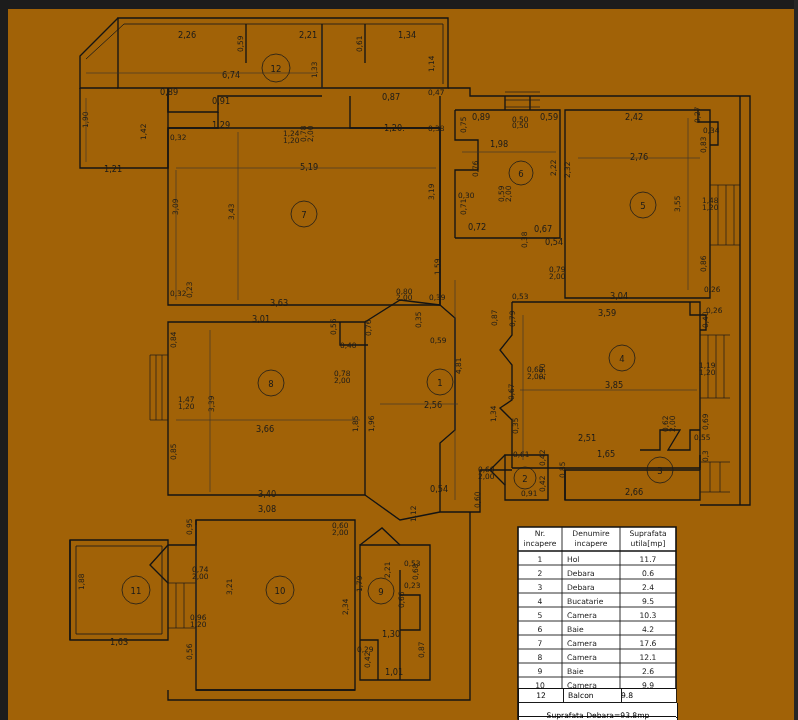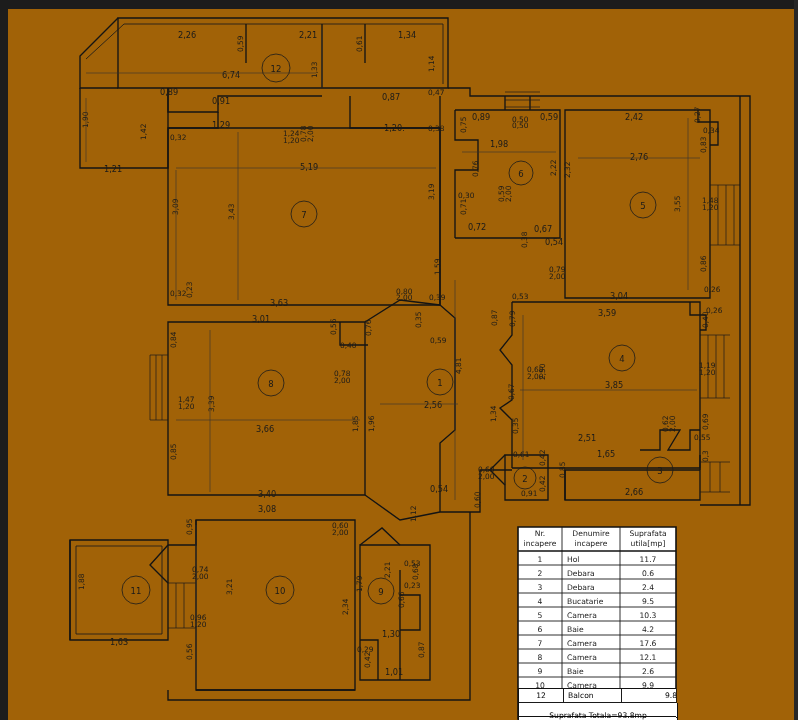--- a/index.html
+++ b/index.html
@@ -460,24 +460,24 @@
       </div>
     </div>
   </div>
 
   <div style="position:absolute;left:518px;top:688px;width:158px;height:32px;overflow:hidden;">
     <div style="position:absolute;left:0;top:0;width:158px;border-top:1.6px solid #111;
                 border-left:1.6px solid #111;border-right:1.6px solid #111;background:#fff;">
       <div style="height:13px;position:relative;border-bottom:0.9px solid #1a1a1a;">
         <span style="position:absolute;left:0;width:44px;text-align:center;font-size:7.6px;top:2px;">12</span>
         <span style="position:absolute;left:49px;font-size:7.6px;top:2px;">Balcon</span>
-        <span style="position:absolute;left:102px;width:56px;text-align:right;font-size:7.6px;top:2px;">9.8</span>
+        <span style="position:absolute;left:102px;width:56px;text-align:left;font-size:7.6px;top:2px;">9.8</span>
         <div style="position:absolute;left:44px;top:0;width:0.9px;height:13px;background:#1a1a1a;"></div>
         <div style="position:absolute;left:102px;top:0;width:0.9px;height:13px;background:#1a1a1a;"></div>
       </div>
       <div style="height:13px;position:relative;border-bottom:1.6px solid #111;text-align:center;">
-        <span style="font-size:7.6px;line-height:13px;">Suprafata  Totala=93.8mp</span>
+        <span style="font-size:7.6px;line-height:13px;">Suprafata  Debara=93.8mp</span>
       </div>
       <div style="height:6px;"></div>
     </div>
   </div>
 
 </div>
 
 </body></html>

